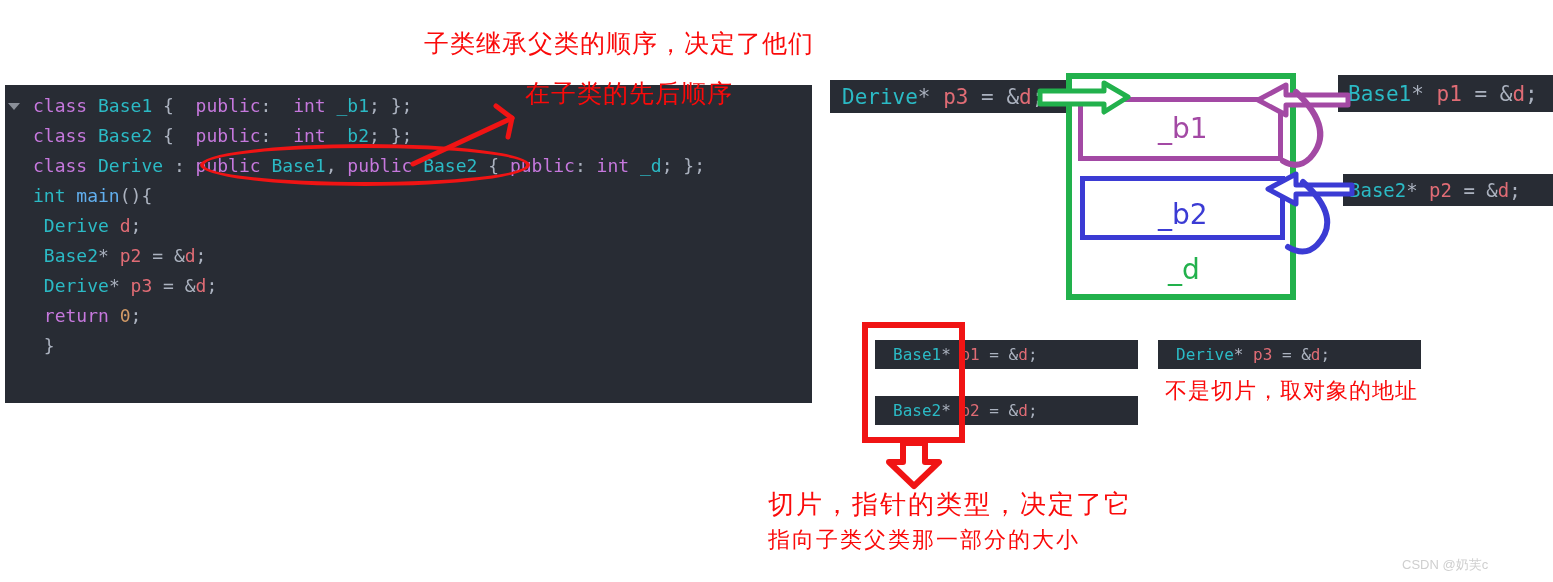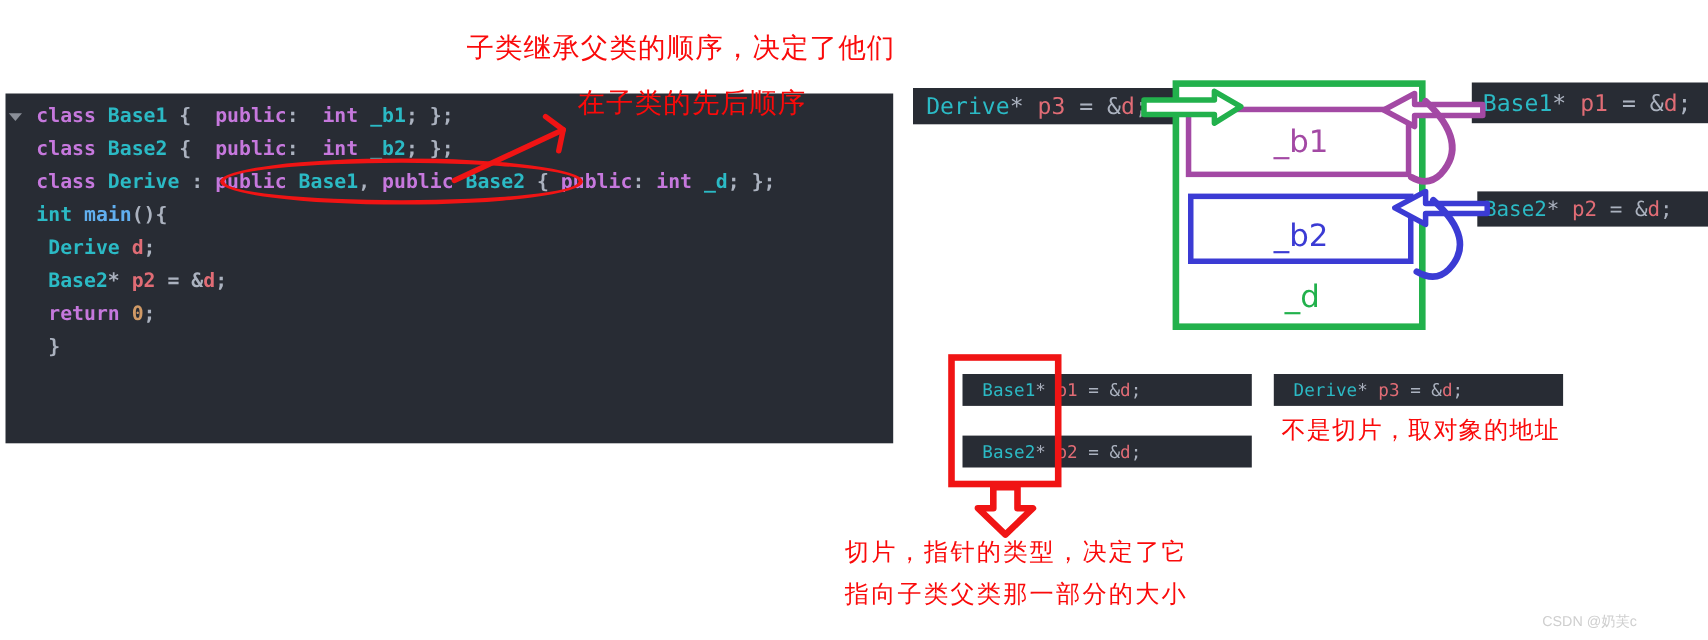--- a/index.html
+++ b/index.html
@@ -8,21 +8,20 @@
 
   
   #code-panel{
     position:absolute;left:5px;top:85px;width:807px;height:318px;
     background:#282c34;box-sizing:border-box;padding:6px 0 0 0;
   }
   .code-line{
     font-family:"DejaVu Sans Mono","Liberation Mono",monospace;
     font-size:18px;line-height:30px;white-space:pre;color:#abb2bf;
     padding-left:28px;
-    font-weight:bold;
   }
   .fold-marker{
     position:absolute;left:8px;top:103px;width:0;height:0;
     border-left:6px solid transparent;border-right:6px solid transparent;
     border-top:7px solid #8a8f98;
   }
   .kw   {color:#c678dd;}   
   .typ  {color:#2bbac5;}   
   .var  {color:#e06c75;}   
   .num  {color:#d19a66;}
@@ -43,21 +42,21 @@
   #chip-p3-bottom{left:1158px;top:340px;width:245px;height:29px;font-size:16px;padding-left:18px;}
 
   
   .cn-note{
     position:absolute;color:#fa0a0a;white-space:nowrap;
     font-family:Liberation Serif, serif;
   }
   #note-top-1{left:424px;top:27px;font-size:25px;letter-spacing:1px;}
   #note-top-2{left:525px;top:77px;font-size:25px;letter-spacing:1px;}
   #note-right{left:1165px;top:376px;font-size:22px;letter-spacing:1px;}
-  #note-bottom-1{left:768px;top:487px;font-size:22px;letter-spacing:2px;}
+  #note-bottom-1{left:768px;top:487px;font-size:26px;letter-spacing:2px;}
   #note-bottom-2{left:768px;top:525px;font-size:22px;letter-spacing:2px;}
 
   
   #green-box{position:absolute;left:1066px;top:73px;width:230px;height:227px;
              border:6px solid #22b14c;box-sizing:border-box;}
   #purple-box{position:absolute;left:1078px;top:97px;width:205px;height:64px;
              border:5px solid #a349a4;box-sizing:border-box;}
   #blue-box{position:absolute;left:1080px;top:176px;width:205px;height:64px;
              border:5px solid #3b3bd4;box-sizing:border-box;}
   .field-label{position:absolute;font-size:28px;
@@ -85,20 +84,21 @@
 <body>
 
 <div id="code-panel">
   <div id="code-lines">
       <div class="code-line"><span class="kw">class </span><span class="typ">Base1</span><span class="pun"> {  </span><span class="kw">public</span><span class="pun">:  </span><span class="kw">int</span><span class="pun"> </span><span class="typ">_b1</span><span class="pun">; };</span></div>
       <div class="code-line"><span class="kw">class </span><span class="typ">Base2</span><span class="pun"> {  </span><span class="kw">public</span><span class="pun">:  </span><span class="kw">int</span><span class="pun"> </span><span class="typ">_b2</span><span class="pun">; };</span></div>
       <div class="code-line"><span class="kw">class </span><span class="typ">Derive</span><span class="pun"> : </span><span class="kw">public </span><span class="typ">Base1</span><span class="pun">, </span><span class="kw">public </span><span class="typ">Base2</span><span class="pun"> { </span><span class="kw">public</span><span class="pun">: </span><span class="kw">int</span><span class="pun"> </span><span class="typ">_d</span><span class="pun">; };</span></div>
       <div class="code-line"><span class="typ">int </span><span class="fn">main</span><span class="pun">(){</span></div>
       <div class="code-line"><span class="pun"> </span><span class="typ">Derive</span><span class="pun"> </span><span class="var">d</span><span class="pun">;</span></div>
       <div class="code-line"><span class="pun"> </span><span class="typ">Base2</span><span class="pun">* </span><span class="var">p2</span><span class="pun"> = &amp;</span><span class="var">d</span><span class="pun">;</span></div>
+      <div class="code-line"><span class="pun"> </span><span class="typ">Derive</span><span class="pun">* </span><span class="var">p3</span><span class="pun"> = &amp;</span><span class="var">d</span><span class="pun">;</span></div>
       <div class="code-line"><span class="pun"> </span><span class="kw">return</span><span class="pun"> </span><span class="num">0</span><span class="pun">;</span></div>
       <div class="code-line"><span class="pun"> }</span></div>
     </div>
 </div>
 <div class="fold-marker"></div>
 
 <div id="red-ellipse"></div>
 
 <div class="chip" id="chip-p3-top"><span class="typ">Derive</span><span class="pun">* </span><span class="var">p3</span><span class="pun"> = &amp;</span><span class="var">d</span><span class="pun">;</span></div>
 <div class="chip" id="chip-p1-right"><span class="typ">Base1</span><span class="pun">* </span><span class="var">p1</span><span class="pun"> = &amp;</span><span class="var">d</span><span class="pun">;</span></div>

